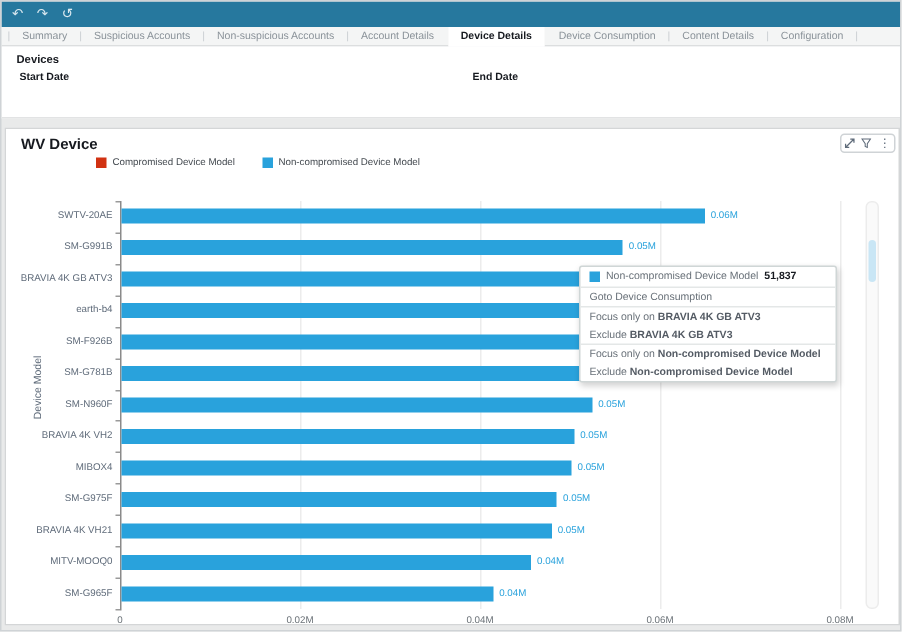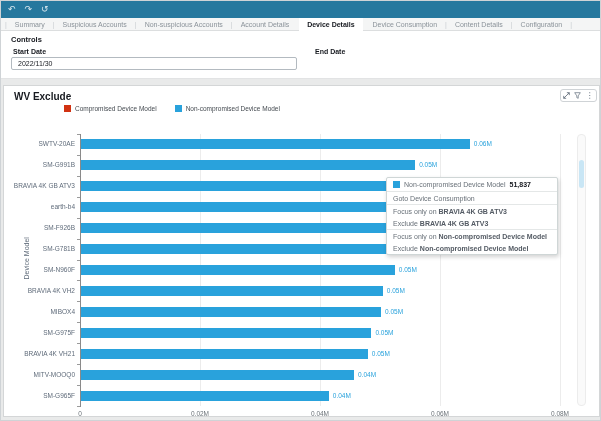--- a/index.html
+++ b/index.html
@@ -117,28 +117,27 @@
     <span class="tabsep hiddensep">|</span>
     <span class="tab">Device Consumption</span>
     <span class="tabsep">|</span>
     <span class="tab">Content Details</span>
     <span class="tabsep">|</span>
     <span class="tab">Configuration</span>
     <span class="tabsep">|</span>
   </div>
 
 <div class="controls">
-  <div class="controls-title">Controls</div>
+  <div class="controls-title">Devices</div>
   <div class="field-label" style="left:12px">Start Date</div>
-  <input class="field-input" style="left: 10px;" value="2022/11/30">
   <div class="field-label" style="left:314px">End Date</div>
 </div>
 
 <div class="card">
-  <div class="card-title">WV Exclude</div>
+  <div class="card-title">WV Device</div>
 
   <div class="card-actions">
     <span class="ca-icon">
       <svg width="7" height="7" viewBox="0 0 10 10">
           <path d="M1 9 L9 1 M5.5 1 H9 V4.5 M1 5.5 V9 H4.5" stroke="#5f6b7a" stroke-width="1.2" fill="none"></path>
         </svg>
     </span>
     <span class="ca-icon">
       <svg width="7" height="7" viewBox="0 0 10 10">
           <path d="M1 1 H9 L6 5.5 V9 L4 8 V5.5 Z" stroke="#5f6b7a" stroke-width="1" fill="none"></path>

